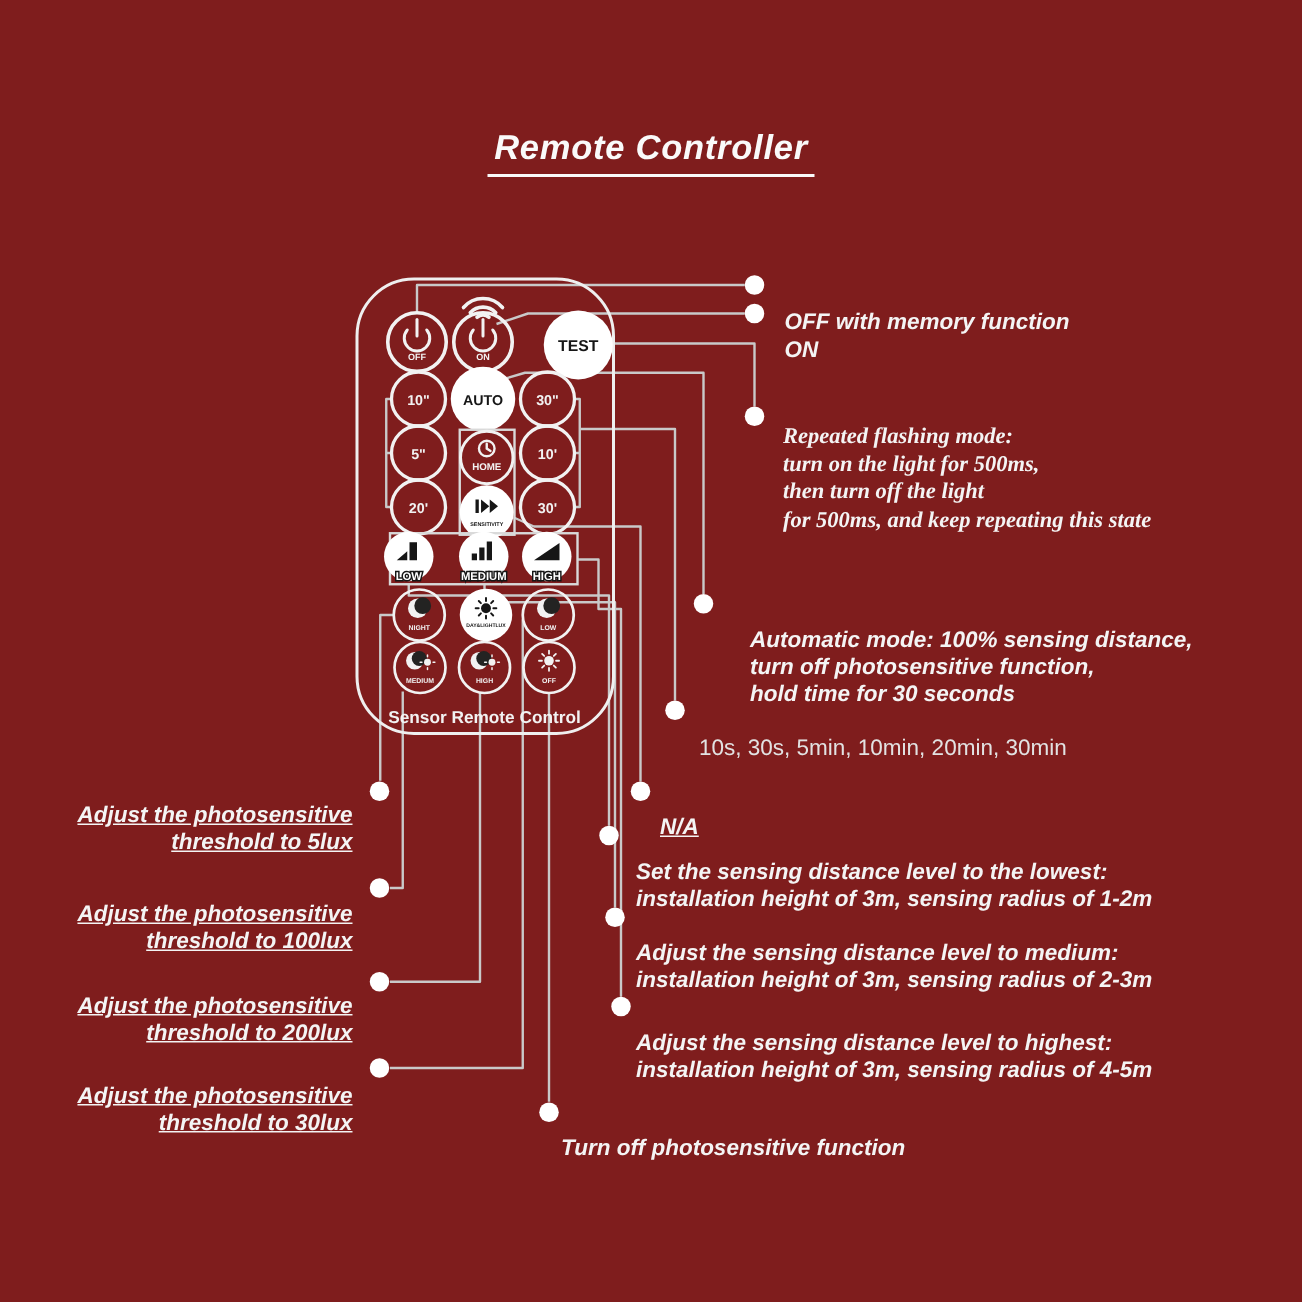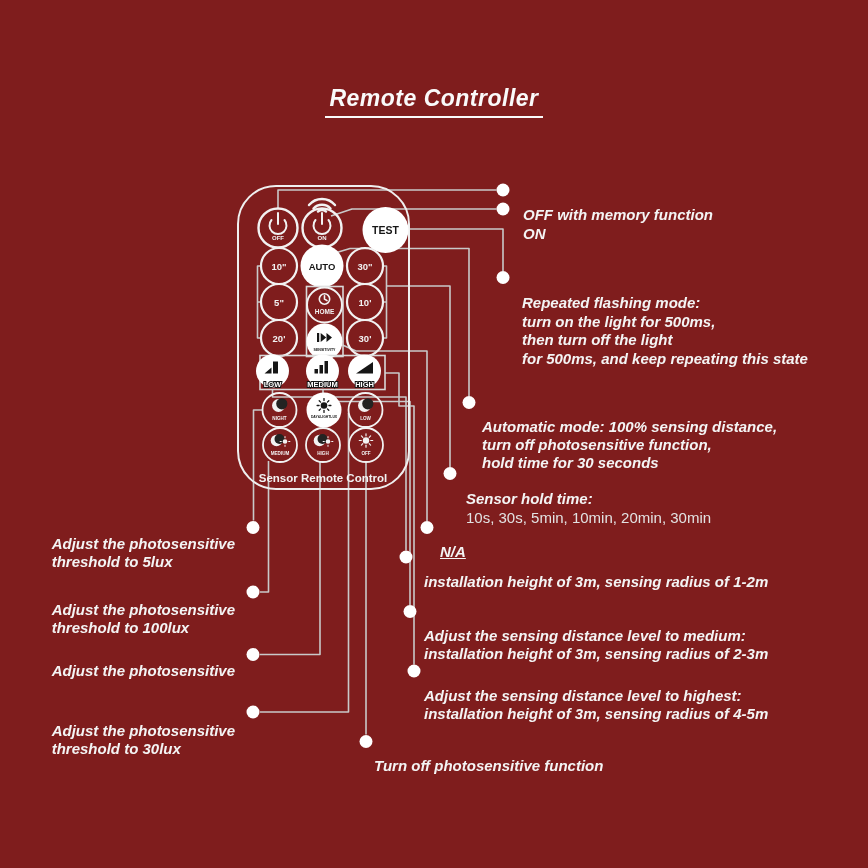--- a/index.html
+++ b/index.html
@@ -3,21 +3,21 @@
 <meta charset="utf-8">
 <style>
   html,body{margin:0;padding:0;background:#232322;}
   #canvas{position:relative;width:868px;height:868px;background:#7f1d1d;overflow:hidden;
           font-family:"Liberation Sans",sans-serif;color:#f2f2f2;}
   #wires{position:absolute;left:0;top:0;}
   .ann{position:absolute;font-size:15px;line-height:18px;font-weight:700;font-style:italic;color:#f4f4f4;white-space:nowrap;margin-top:24px;}
   .ann .line{display:block;}
   .ann.multi4{line-height:18.5px;}
   .ann .plain{font-weight:400;font-style:normal;color:#e2e2e2;}
-  .ann-left{}
+  .ann-left{text-align:right;text-decoration:underline;}
   #title-wrap{position:absolute;left:0;right:0;top:85px;text-align:center;}
   #title{display:inline-block;font-size:23px;font-weight:700;font-style:italic;color:#fafafa;
          border-bottom:2px solid #fafafa;padding:0 4px 4px 4px;letter-spacing:.5px;}
 </style>
 </head>
 <body>
 
 <div id="canvas">
 
   <div id="title-wrap">
@@ -247,43 +247,43 @@
   </svg>
 
   <div class="ann" style="left:523px;top:182px;">
     <span class="line">OFF with memory function</span>
   </div>
 
   <div class="ann" style="left:523px;top:201px;">
     <span class="line">ON</span>
   </div>
 
-  <div class="ann multi4" style="left:522px;top:270px;">
+  <div class="ann multi4" style="left:522px;top:258px;font-family:Liberation Serif, serif;">
     <span class="line">Repeated flashing mode:</span>
     <span class="line">turn on the light for 500ms,</span>
     <span class="line">then turn off the light</span>
     <span class="line">for 500ms, and keep repeating this state</span>
   </div>
 
-  <div class="ann" style="left:482px;top:394px;font-style:italic;">
+  <div class="ann" style="left:500px;top:394px;font-style:italic;">
     <span class="line">Automatic mode: 100% sensing distance,</span>
     <span class="line">turn off photosensitive function,</span>
     <span class="line">hold time for 30 seconds</span>
   </div>
 
   <div class="ann" style="left:466px;top:465px;line-height:19px;">
-    <span class="line">Sensor hold time:</span>
     <span class="line plain">10s, 30s, 5min, 10min, 20min, 30min</span>
   </div>
 
   <div class="ann" style="left:440px;top:519px;text-decoration:underline;">
     <span class="line">N/A</span>
   </div>
 
   <div class="ann" style="left:424px;top:549px;">
+    <span class="line">Set the sensing distance level to the lowest:</span>
     <span class="line">installation height of 3m, sensing radius of 1-2m</span>
   </div>
 
   <div class="ann" style="left:424px;top:603px;">
     <span class="line">Adjust the sensing distance level to medium:</span>
     <span class="line">installation height of 3m, sensing radius of 2-3m</span>
   </div>
 
   <div class="ann" style="left:424px;top:663px;">
     <span class="line">Adjust the sensing distance level to highest:</span>
@@ -299,20 +299,21 @@
     <span class="line">threshold to 5lux</span>
   </div>
 
   <div class="ann ann-left" style="right:633px;top:577px;">
     <span class="line">Adjust the photosensitive</span>
     <span class="line">threshold to 100lux</span>
   </div>
 
   <div class="ann ann-left" style="right:633px;top:638px;">
     <span class="line">Adjust the photosensitive</span>
+    <span class="line">threshold to 200lux</span>
   </div>
 
   <div class="ann ann-left" style="right:633px;top:698px;">
     <span class="line">Adjust the photosensitive</span>
     <span class="line">threshold to 30lux</span>
   </div>
 
 </div>
 
 </body></html>

